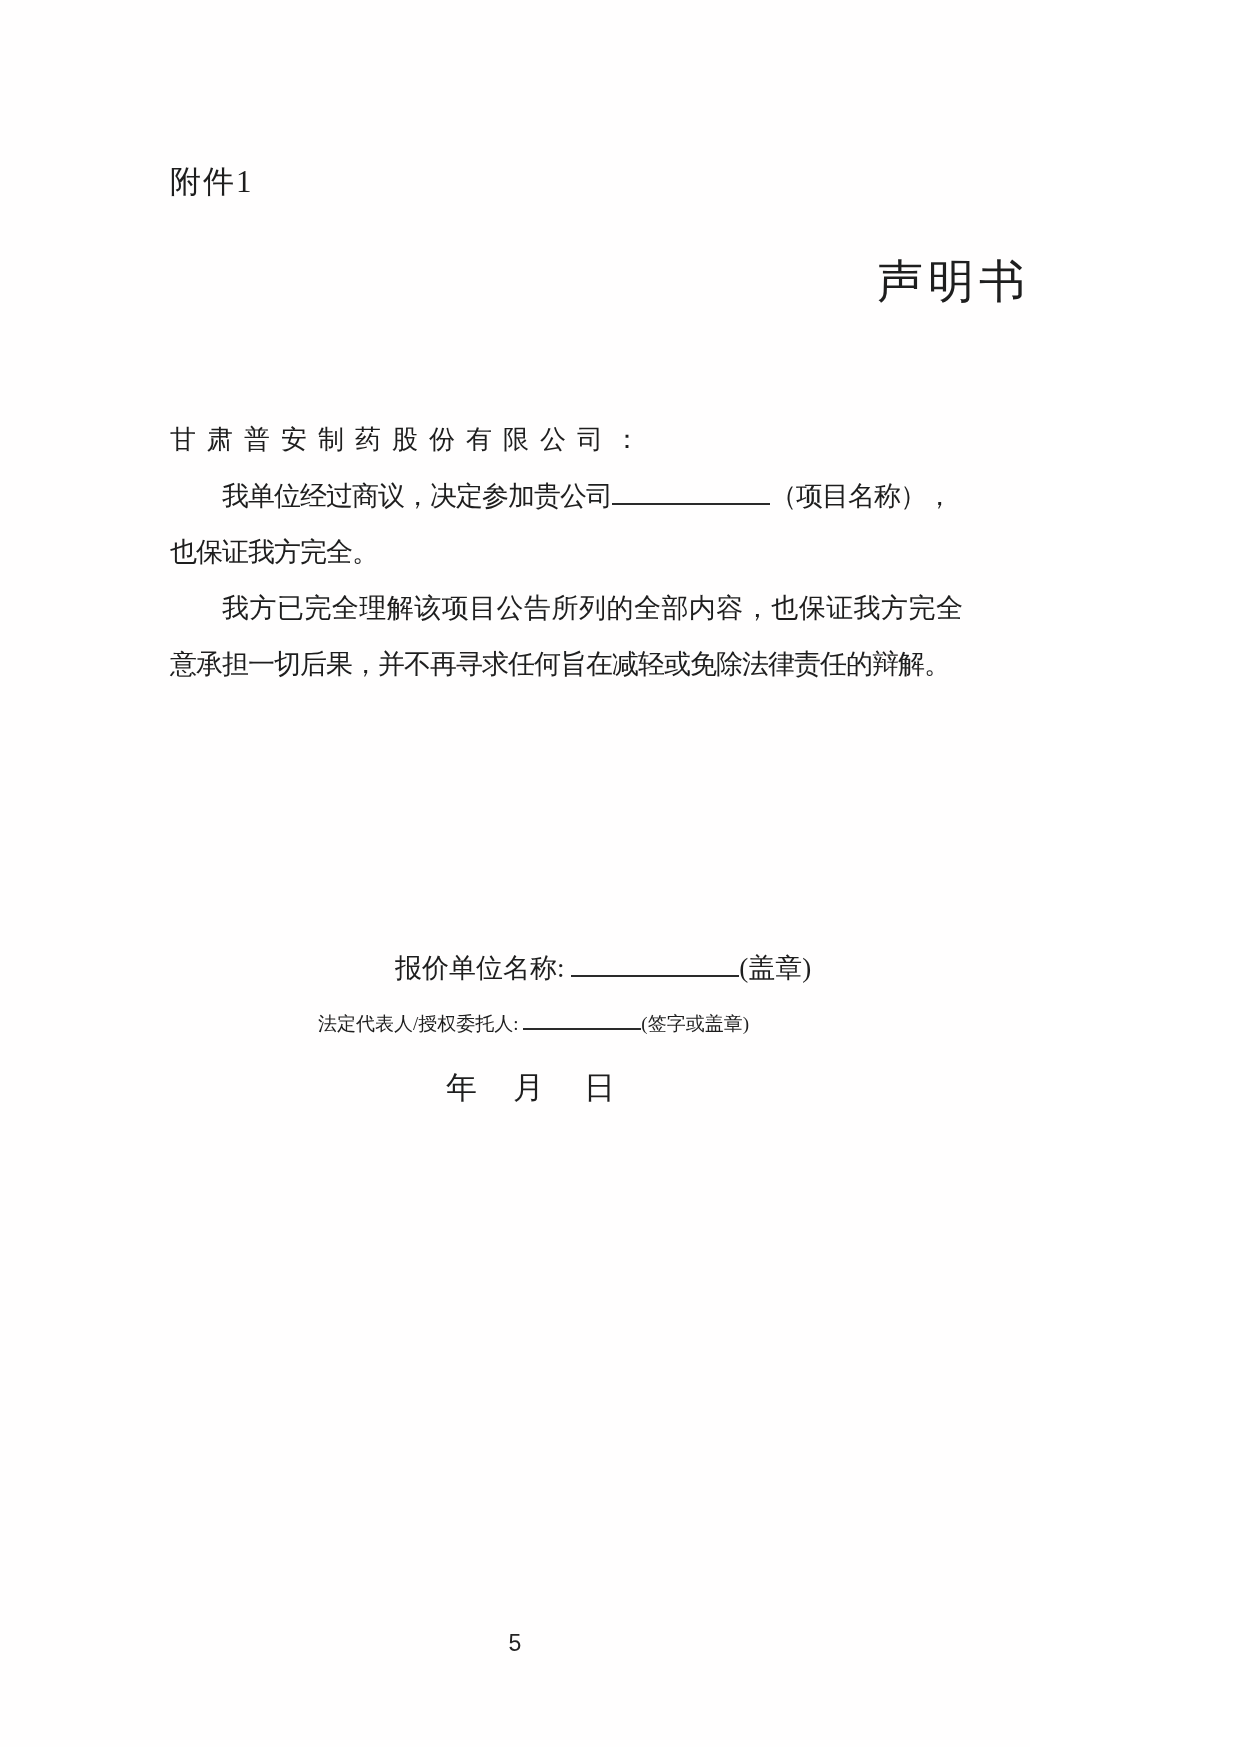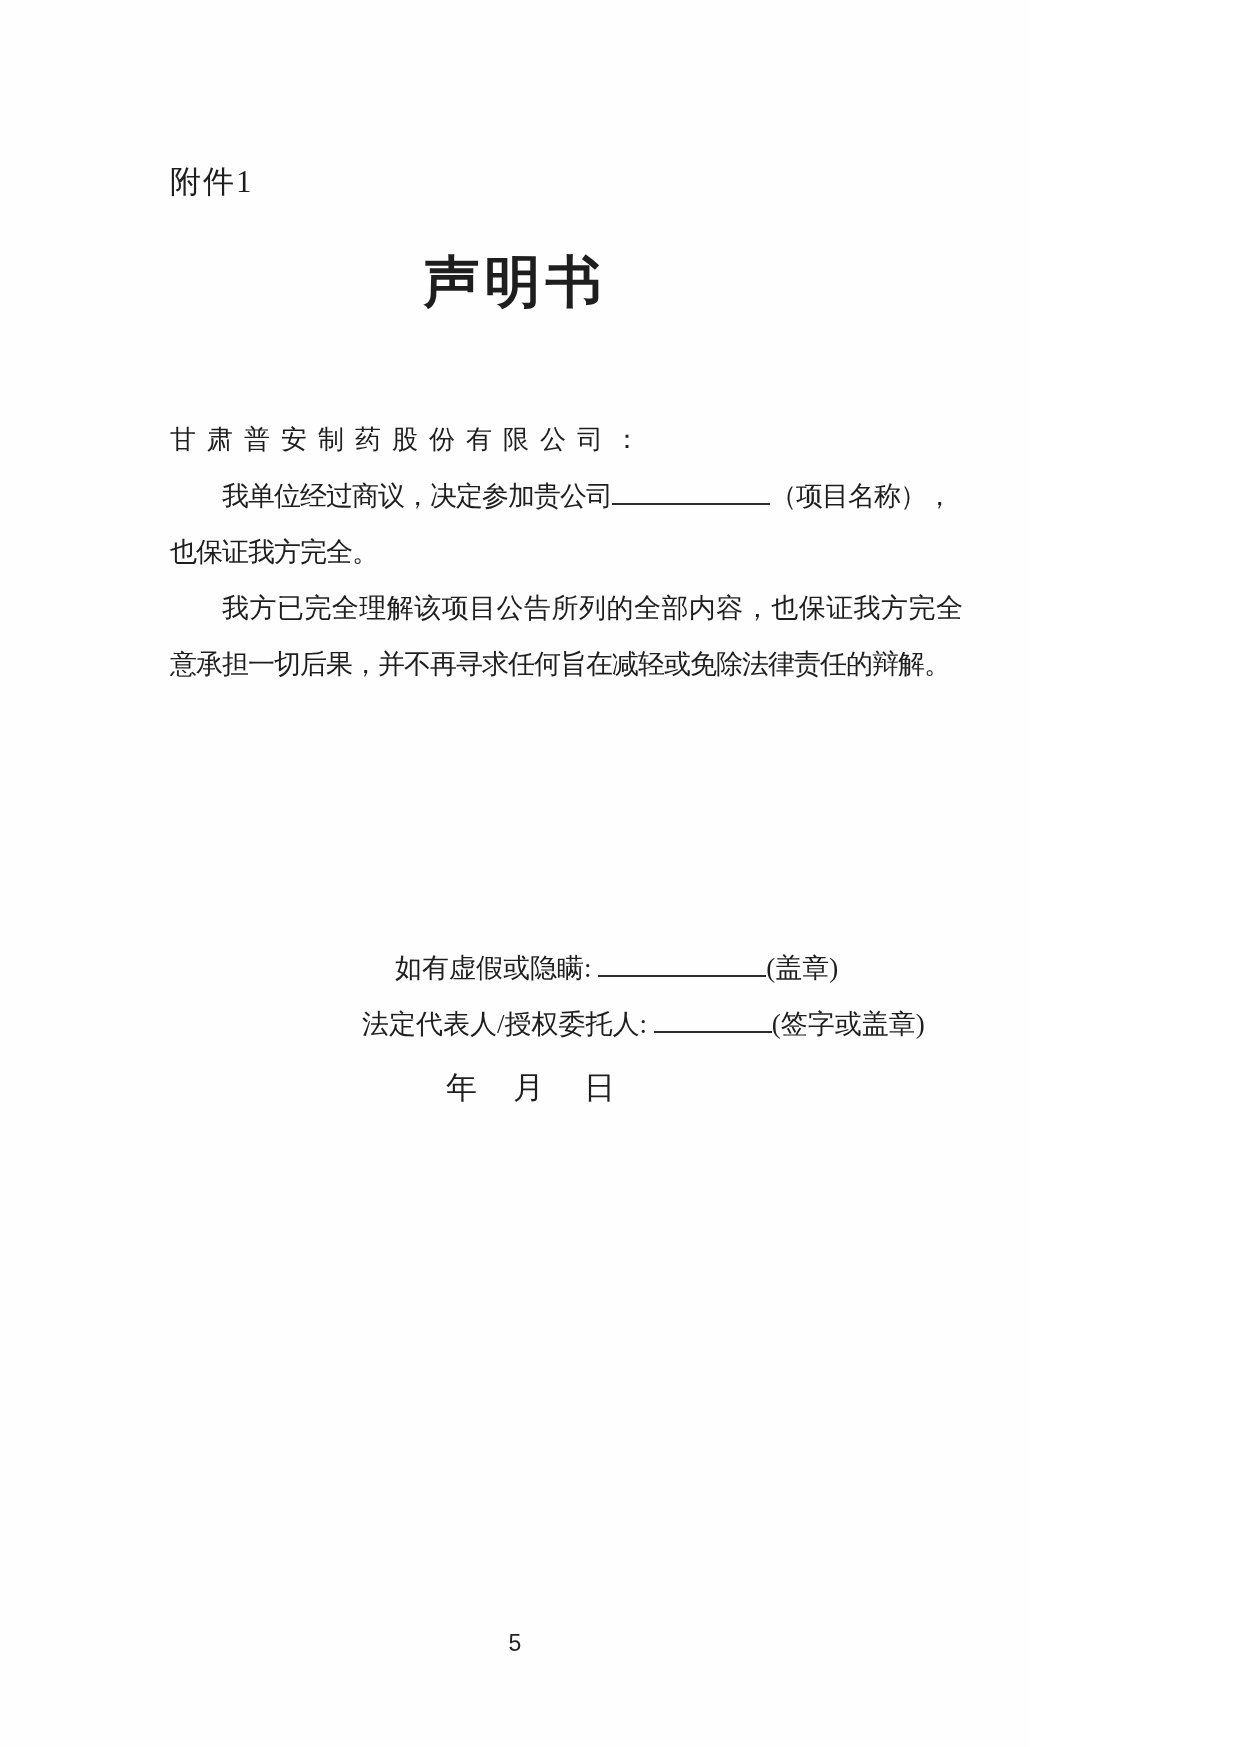--- a/index.html
+++ b/index.html
@@ -22,23 +22,23 @@
     top: 160px;
     font-size: 31px;
     line-height: 44px;
     letter-spacing: 2px;
   }
   .doc-title {
     position: absolute;
     left: 0;
     top: 252px;
     width: 100%;
-    text-align: center;
-    font-size: 56px;
-    font-weight: bold;
+    text-align: right;
+    font-size: 46px;
+    font-weight: normal;
     letter-spacing: 5px;
     line-height: 60px;
   }
   .body-block {
     position: absolute;
     left: 170px;
     top: 412px;
     width: 792px;
     font-size: 27px;
     letter-spacing: -1px;
@@ -73,24 +73,23 @@
     left: 395px;
     top: 948px;
     font-size: 27px;
     line-height: 40px;
     white-space: nowrap;
   }
   .sig-rep {
     position: absolute;
     left: 318px;
     top: 1004px;
-    font-size: 27px;
+    font-size: 19px;
     line-height: 40px;
     white-space: nowrap;
-    margin-left: 44px;
   }
   .date-line {
     position: absolute;
     left: 446px;
     top: 1068px;
     font-size: 31px;
     line-height: 40px;
     white-space: nowrap;
   }
   .date-y { margin-right: 36px; }
@@ -122,21 +121,21 @@
   <div class="doc-title">声明书</div>
 
   <div class="body-block">
     <div class="bline salutation">甘肃普安制药股份有限公司：</div>
     <div class="bline indent"><span>我单位经过商议，决定参加贵公司</span><span class="blank blank-project"></span><span>（项目名称），</span></div>
     <div class="bline">也保证我方完全。</div>
     <div class="bline indent jfull">我方已完全理解该项目公告所列的全部内容，也保证我方完全</div>
     <div class="bline">意承担一切后果，并不再寻求任何旨在减轻或免除法律责任的辩解。</div>
   </div>
 
-  <div class="sig-company"><span>如有虚假或隐瞒:</span> <span class="blank blank-company"></span><span>(盖章)</span></div>
+  <div class="sig-company"><span>报价单位名称:</span> <span class="blank blank-company"></span><span>(盖章)</span></div>
 
   <div class="sig-rep"><span>法定代表人/授权委托人:</span> <span class="blank blank-rep"></span><span>(签字或盖章)</span></div>
 
   <div class="date-line"><span class="date-y">年</span><span class="date-m">月</span><span>日</span></div>
 
   <svg class="seal-mark seal-a" width="26" height="74" viewBox="0 0 26 74">
     <path d="M3,3 L24,6 L23,12 L4,9 Z" fill="#dd1f1f"></path>
     <path d="M5,18 Q15,11 23,15 Q15,18 9,24 L5,22 Z" fill="#dd1f1f"></path>
     <path d="M7,31 Q17,24 24,30 Q15,32 9,39 L6,36 Z" fill="#dd1f1f"></path>
     <path d="M13,40 Q21,50 13,62 Q11,66 17,70 L13,73 Q4,64 11,52 Q14,46 9,43 Z" fill="#dd1f1f"></path>

